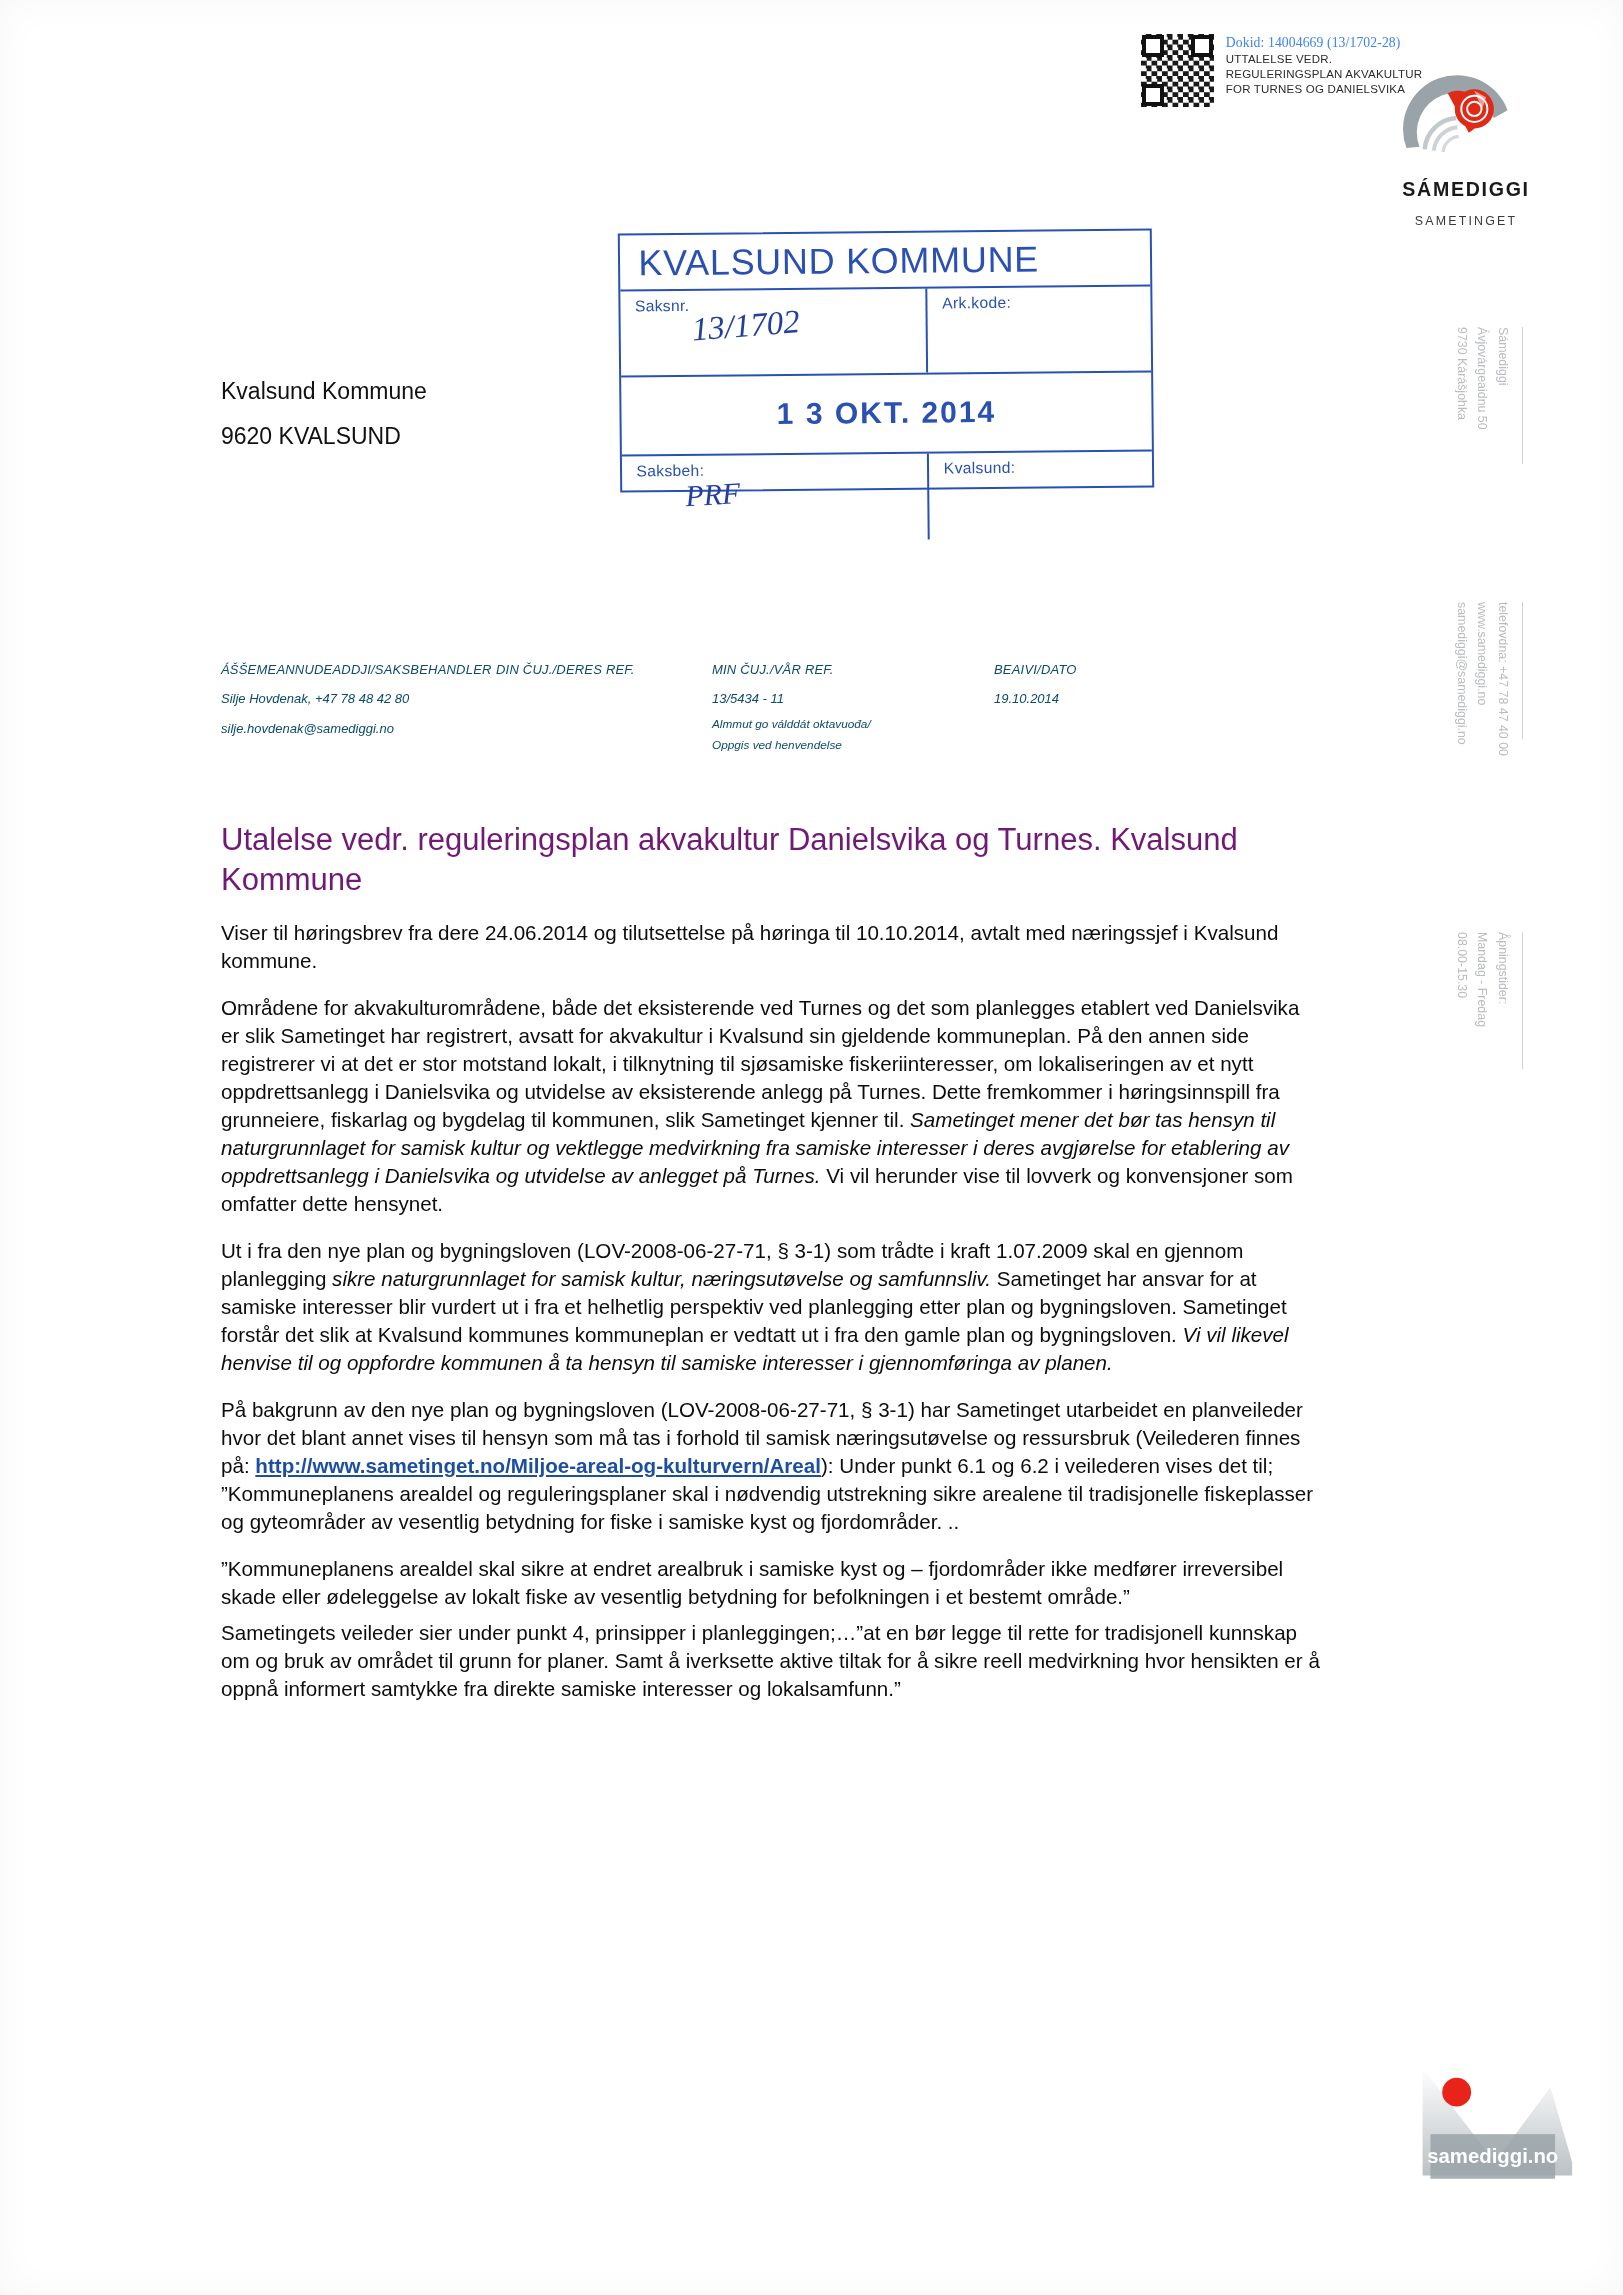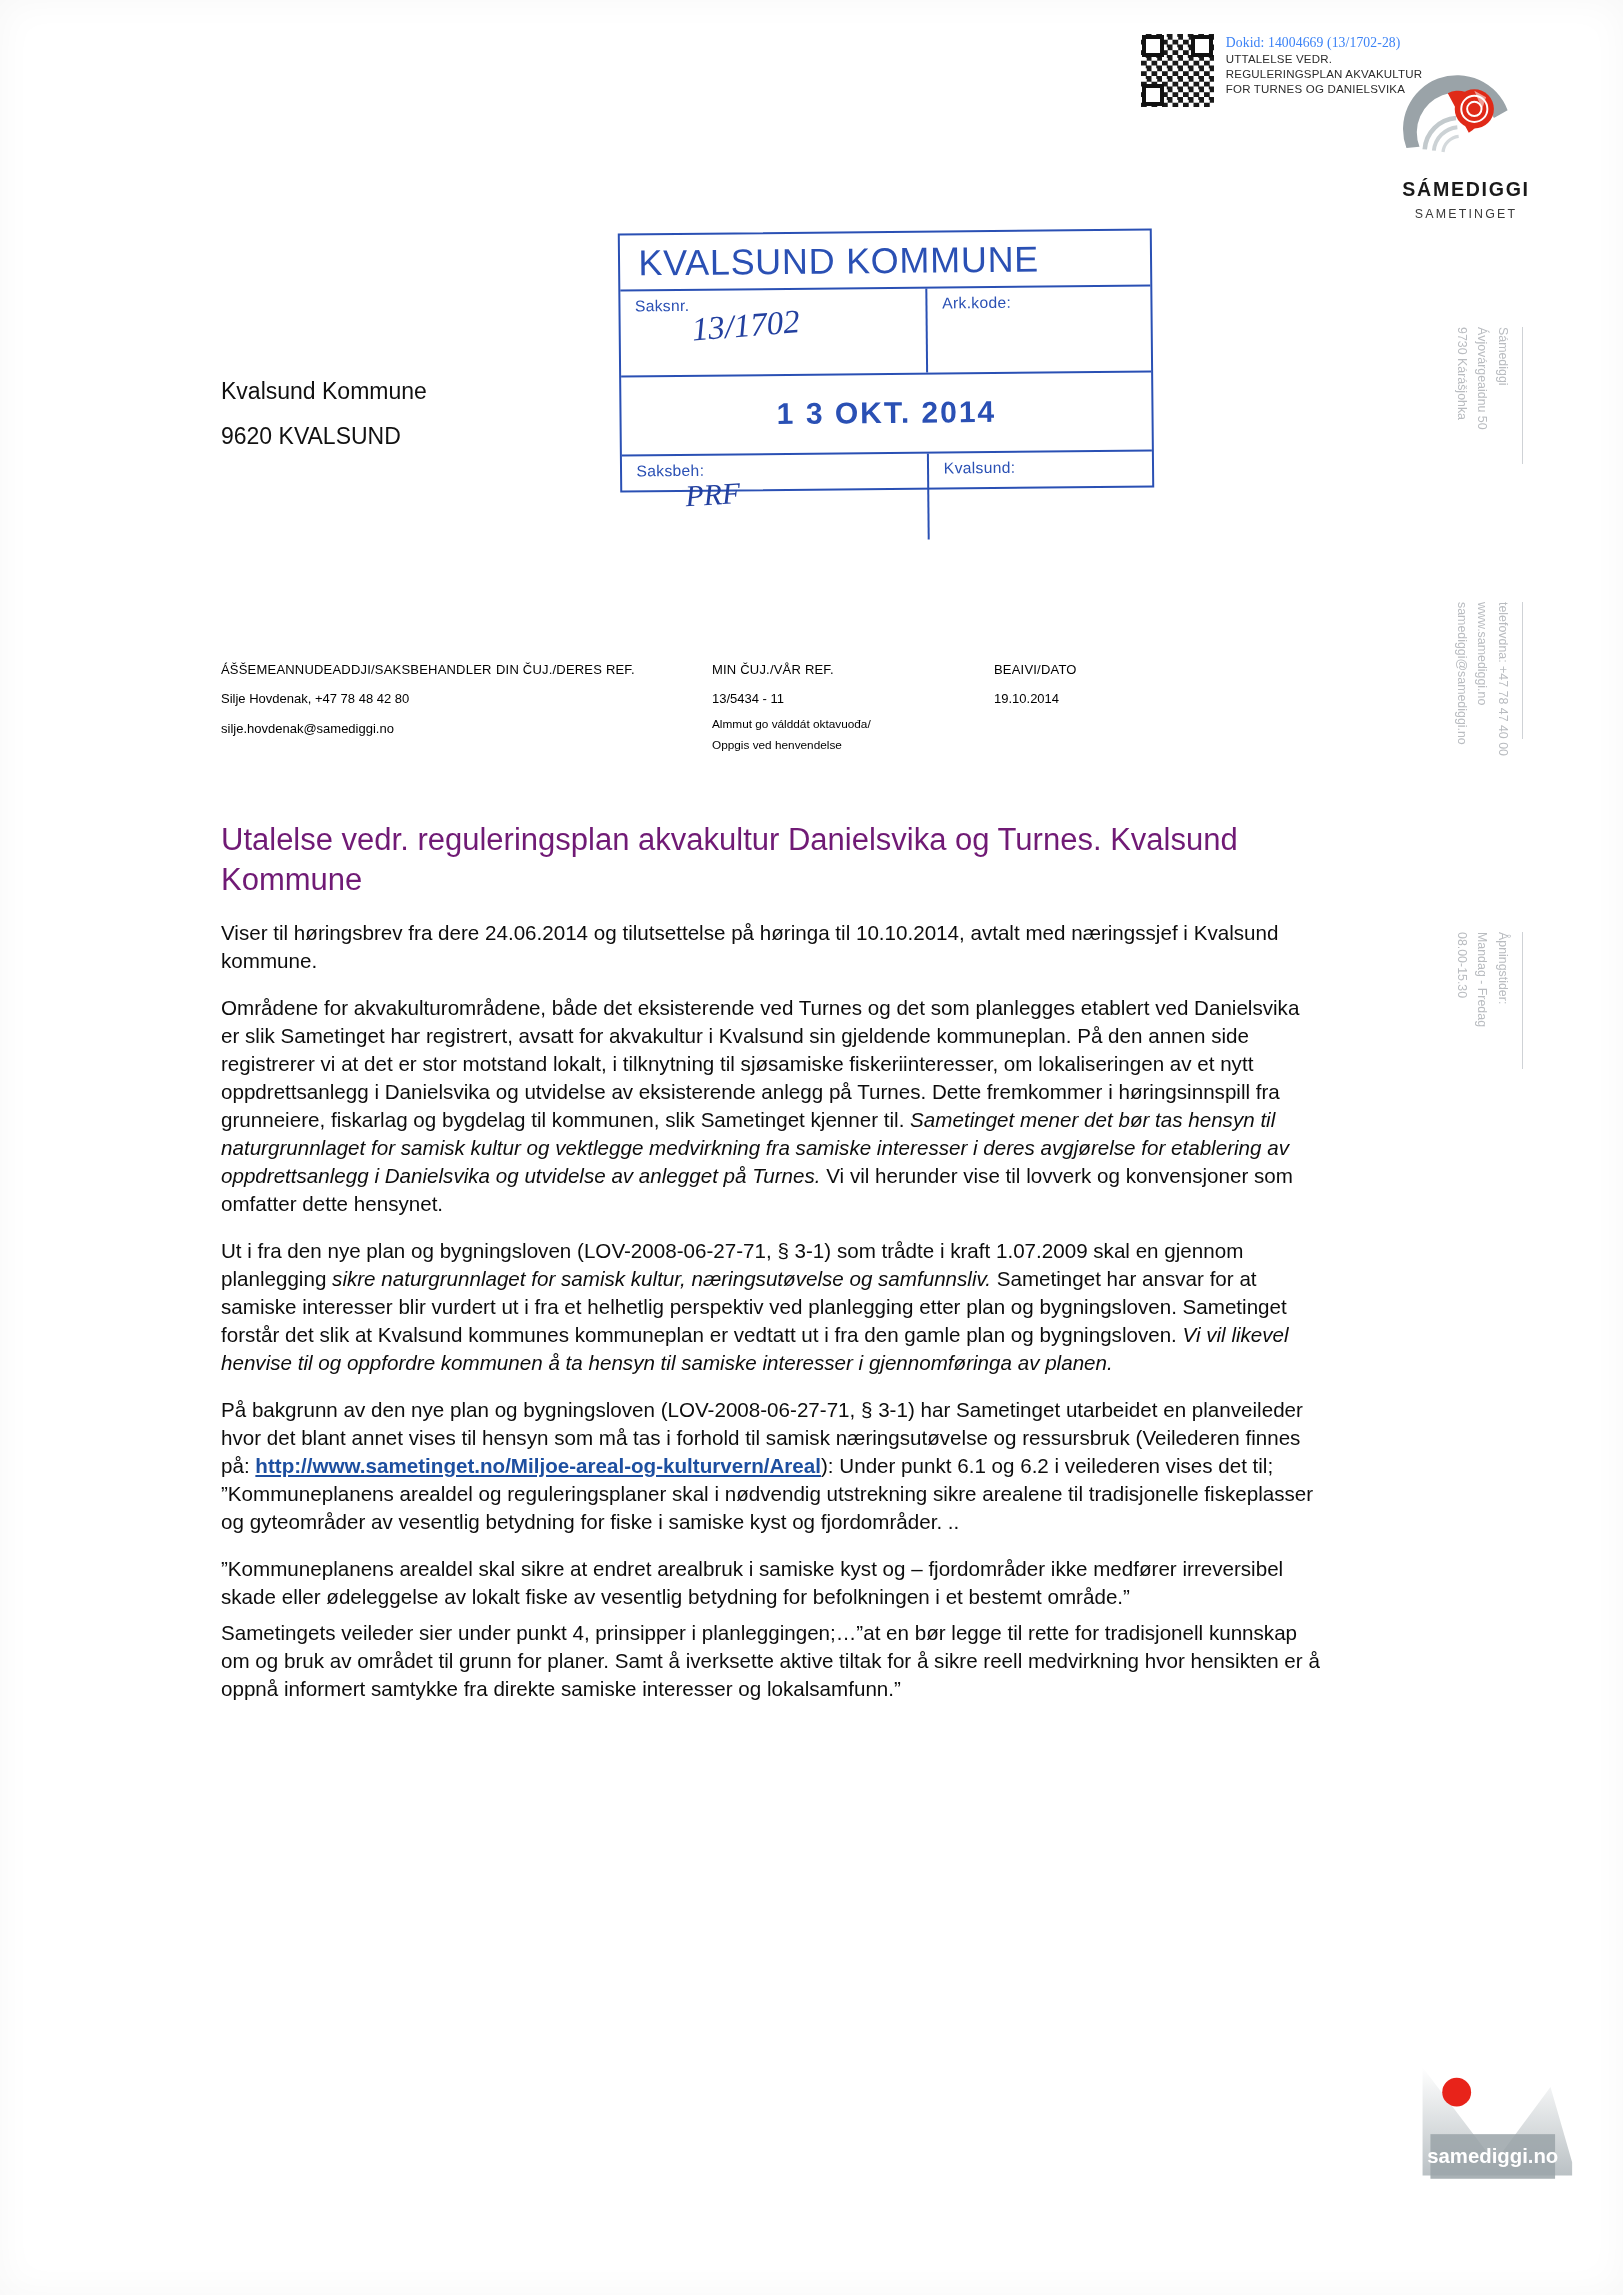--- a/index.html
+++ b/index.html
@@ -27,21 +27,21 @@
   .qr > i     { left:1.3px; bottom:1.3px; }
   .dokid-text { font-size:12.4px; color:#2b2b2b; line-height:1.32; letter-spacing:0.1px; }
   .dokid-text .l1 { font-size:13.7px; color:#3b82f6;font-family:Liberation Serif, serif; }
   .dokid-text .sm { font-size:11.5px; letter-spacing:0.2px; }
 
   
   .logo { position:absolute; left:1396px; top:71px; width:124px; height:98px; }
   .logo svg { width:100%; height:100%; display:block; }
   .wordmark { position:absolute; left:1368px; top:178px; width:196px; text-align:center; }
   .wordmark .main { font-size:19.6px; letter-spacing:1.7px; color:#1a1a1a; font-weight:bold; }
-  .wordmark .sub  { font-size:12.4px; letter-spacing:2.2px; color:#3a3a3a; margin-top:6px; }
+  .wordmark .sub  { font-size:12.4px; letter-spacing:2.2px; color:#3a3a3a; margin-top:13px; }
 
   
   .addressee { position:absolute; left:221px; top:369px; font-size:23px; color:#111; line-height:1.95; }
 
   
   .stamp {
     position:absolute; left:619px; top:231px; width:534px; height:259px;
     border:2.6px solid #2a50b4; box-sizing:border-box;
     color:#2a50b4; transform:rotate(-0.55deg);
   }
@@ -56,21 +56,21 @@
     font-size:33px; color:#23409f;
   }
   .hand-saksnr { position:absolute; left:71px; top:17px; transform:rotate(-4deg); }
   .hand-prf    { position:absolute; left:63px; top:22px; transform:rotate(-3deg); font-size:30px; }
   .stamp .dateband { height:77px; display:flex; align-items:center; justify-content:center; }
   .stamp .dateband span { font-size:30px; font-weight:bold; letter-spacing:2px; }
   .c-left-b  { width:58%; border-right:2px solid #2a50b4; height:86px; }
   .c-right-b { width:42%; height:86px; }
 
   
-  .refblock { position:absolute; left:221px; top:655px; width:1100px; font-size:13px; color:#000000; }
+  .refblock { position:absolute; left:221px; top:655px; width:1100px; font-size:13px; color:#0c4a6e;font-style:italic; }
   .refrow { display:flex; }
   .refcol { line-height:2.25; }
   .refcol.c1 { width:275px; }
   .refcol.c2 { width:216px; }
   .refcol.c3 { width:282px; }
   .refcol.c4 { width:196px; }
   .refhead { font-size:13px; letter-spacing:0.2px; }
 
   
   .doctitle {

